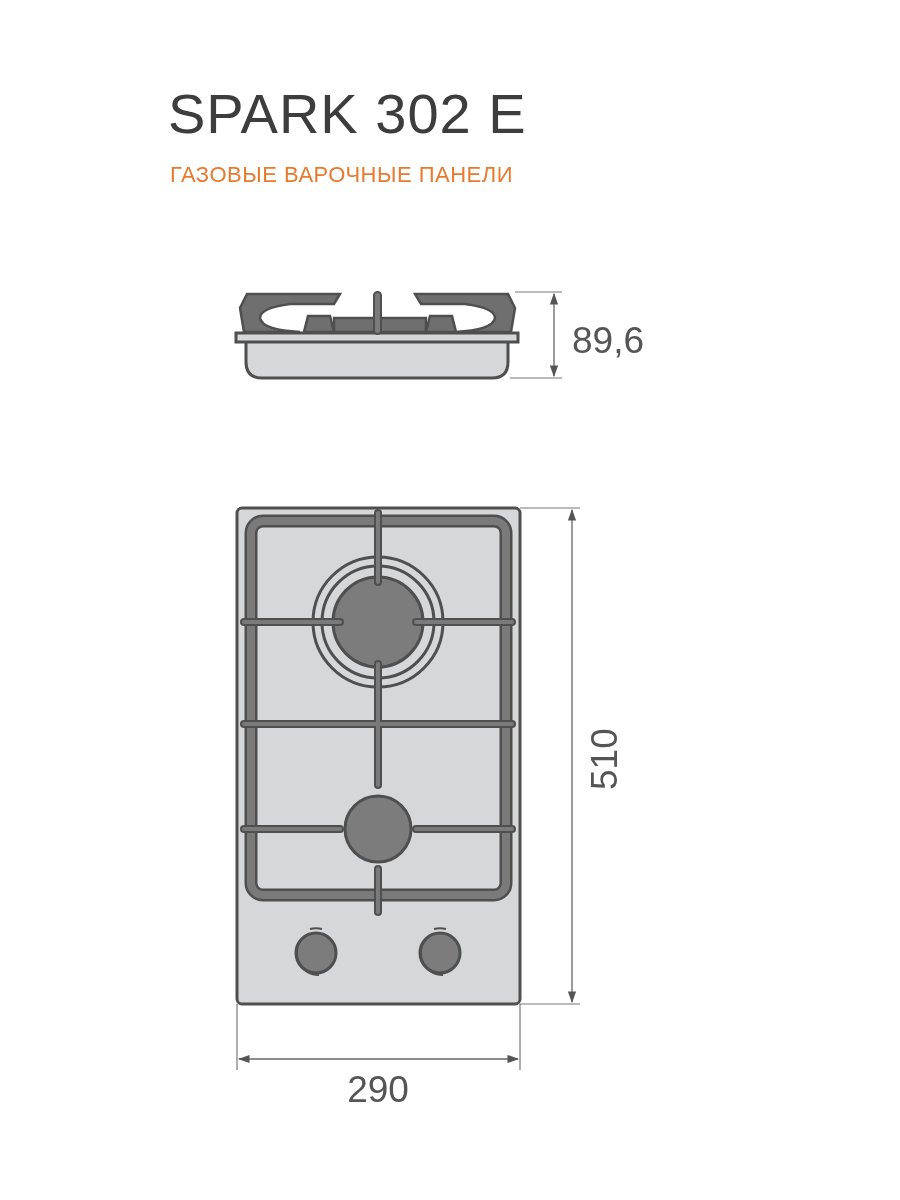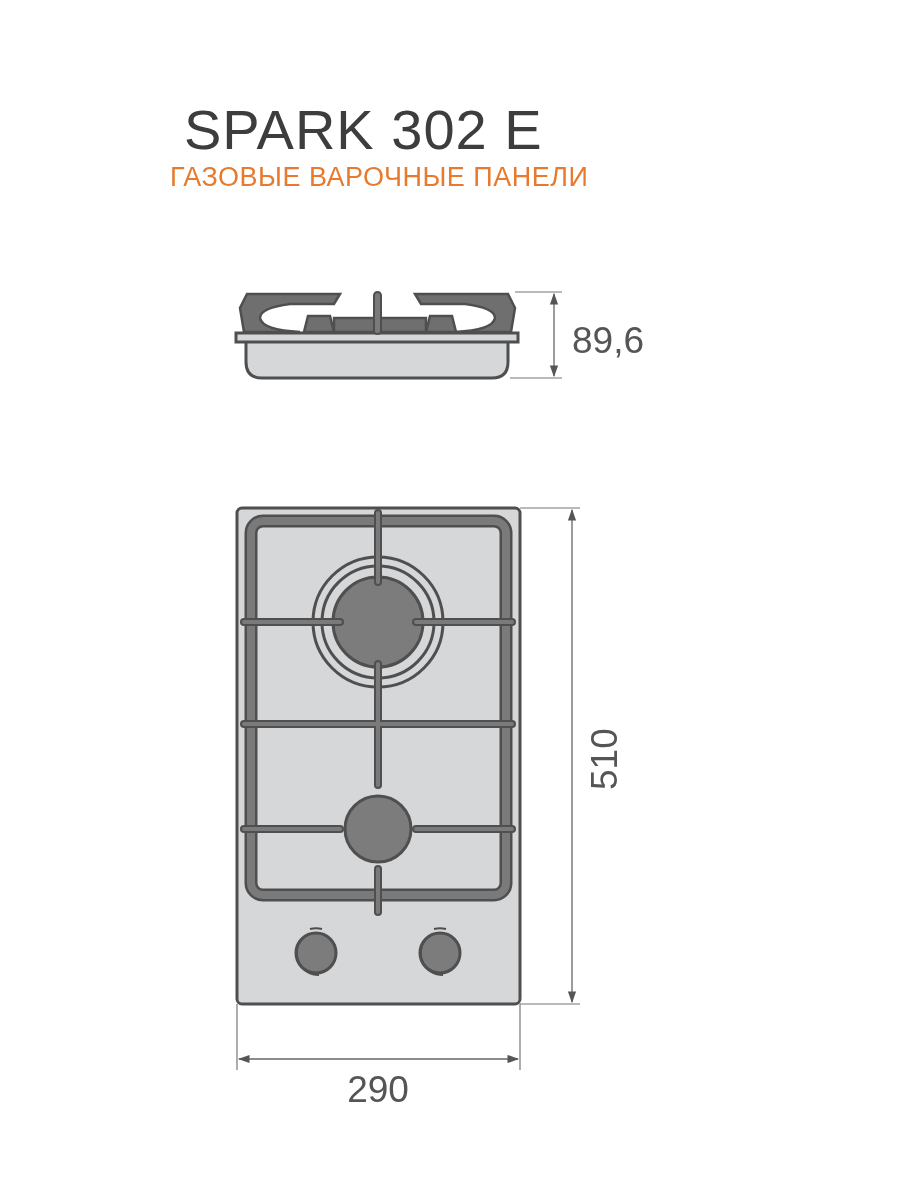--- a/index.html
+++ b/index.html
@@ -1,26 +1,26 @@
 <!DOCTYPE html>
 <html><head>
   <meta charset="utf-8">
   <style>
     html, body { margin: 0; padding: 0; background: #ffffff; }
     body { width: 900px; height: 1200px; position: relative; overflow: hidden; }
     .title {
       position: absolute; left: 168px; top: 86px;
       font-family: "Liberation Sans", sans-serif;
       font-size: 56px; font-weight: 400; letter-spacing: 1px;
-      color: #3d3d3d; margin: 16px; line-height: 1;
+      color: #3d3d3d; margin: 0; line-height: 1;
     }
     .subtitle {
       position: absolute; left: 170px; top: 164px;
       font-family: "Liberation Sans", sans-serif;
-      font-size: 27px; font-weight: 400; letter-spacing: 0.5px;
+      font-size: 22px; font-weight: 400; letter-spacing: 0.5px;
       color: #e87a2e; margin: 0; line-height: 1;
     }
     svg.drawing { position: absolute; left: 0; top: 0; }
     .dimtext {
       font-family: "Liberation Sans", sans-serif;
       fill: #555555;
     }
   </style>
 </head>
 <body>

